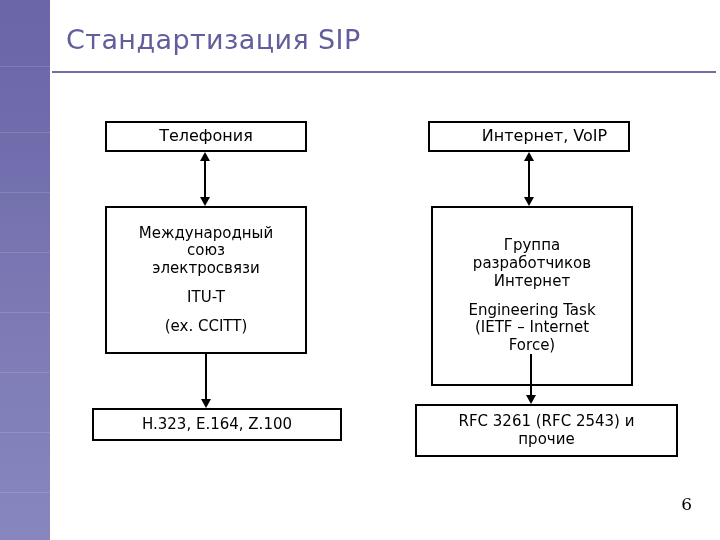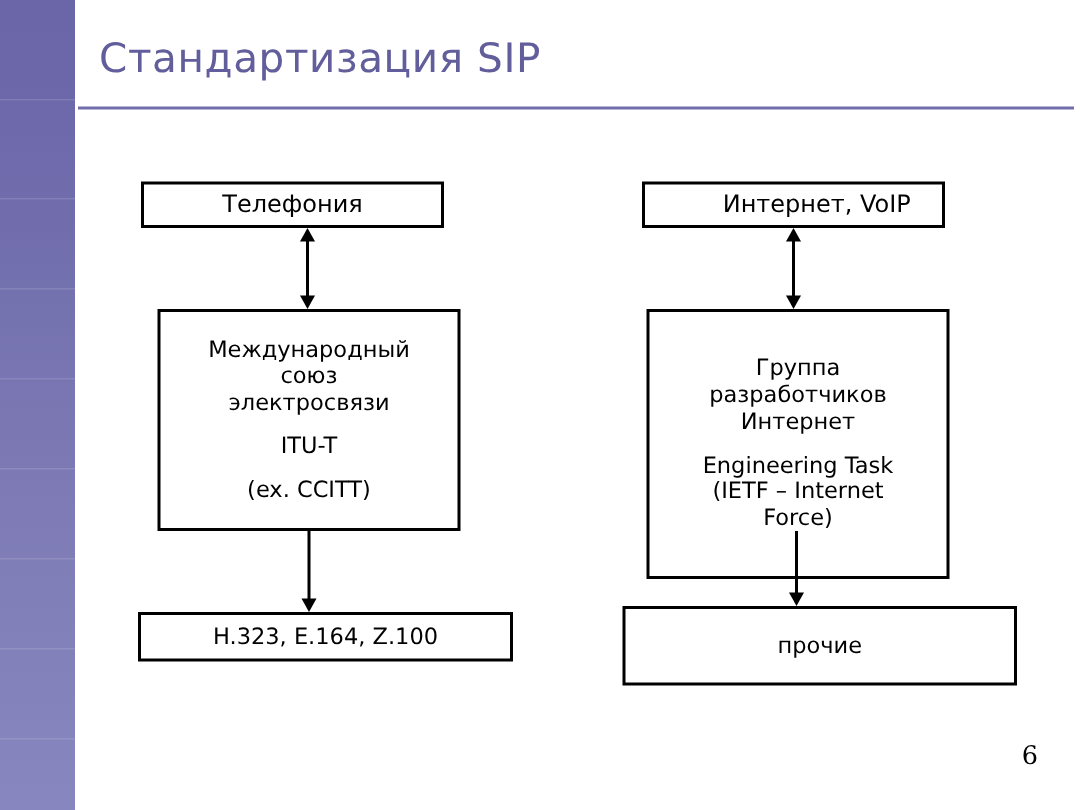--- a/index.html
+++ b/index.html
@@ -81,21 +81,21 @@
     align-items: center;
     justify-content: center;
     text-align: center;
     color: #000000;
     font-size: 15px;
     line-height: 1.18;
   }
   .node .line { display: block; white-space: nowrap; }
   .node .gap { height: 11px; }
 
-  #node-telephony   { left: 94px; top: 121px; width: 202px; height: 31px; font-size: 16px; }
+  #node-telephony   { left: 105px; top: 121px; width: 202px; height: 31px; font-size: 16px; }
   #node-internet    { left: 428px; top: 121px; width: 202px; height: 31px; font-size: 16px; padding-left: 31px; }
   #node-itu         { left: 105px; top: 206px; width: 202px; height: 148px; align-items: center; }
   #node-ietf        { left: 431px; top: 206px; width: 202px; height: 180px; }
   #node-itu-specs   { left:  92px; top: 408px; width: 250px; height: 33px; font-size: 15px; }
   #node-ietf-specs  { left: 415px; top: 404px; width: 263px; height: 53px; font-size: 15px; }
 
   
   .arrow { position: absolute; }
   .arrow .shaft {
     position: absolute;
@@ -202,18 +202,19 @@
   <div class="arrow" id="arrow-ietf-specs">
     <div class="shaft"></div>
     <div class="head down"></div>
   </div>
 
   <div class="node" id="node-itu-specs">
     <span class="line">H.323, E.164, Z.100</span>
   </div>
 
   <div class="node" id="node-ietf-specs">
+    <span class="line">RFC 3261 (RFC 2543) и</span>
     <span class="line">прочие</span>
   </div>
 
 </div>
 
 <div id="page-number">6</div>
 
 </body></html>

